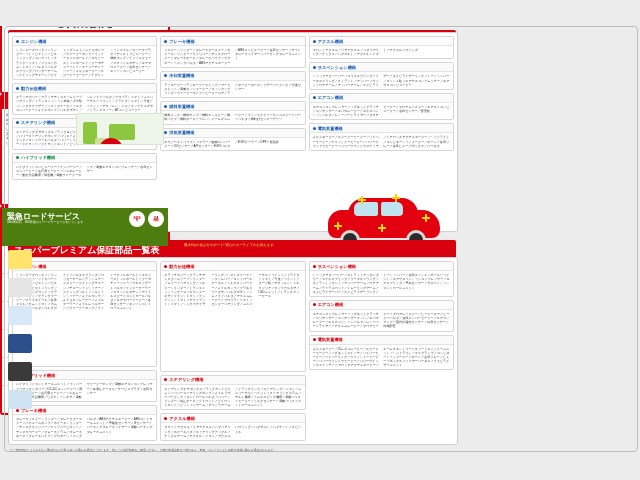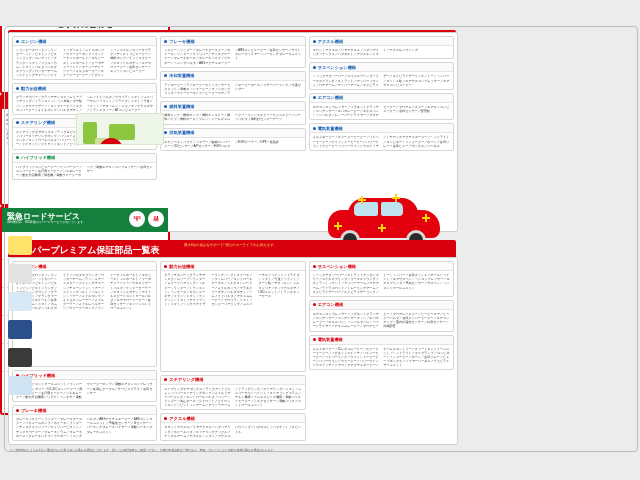--- a/index.html
+++ b/index.html
@@ -66,21 +66,21 @@
   #r2 .hd{height:13px;background:#d9000d;display:flex;align-items:center;justify-content:center;}
   #r2 .hd span{color:#fff;font-weight:bold;font-size:7px;}
   #r2 .body{display:flex;padding:4px;gap:4px;}
   #r2 .txt{width:66px;font-size:3.2px;line-height:1.45;color:#333;}
   #r2 .map{flex:1;position:relative;background:#eef6ea;border:1px solid #d8e6d2;border-radius:2px;overflow:hidden;}
   .mapshape{position:absolute;background:#8dc63f;border-radius:2px;}
   .mapshape.d{background:#c9df9a;}
   .mapbadge{position:absolute;left:22px;top:24px;width:24px;height:24px;border-radius:50%;background:#d9000d;color:#fff;font-size:3.4px;font-weight:bold;display:flex;align-items:center;justify-content:center;text-align:center;line-height:1.15;}
 
   #r3{left:466px;top:238px;width:166px;height:205px;background:#fff;border:2px solid #d9000d;border-radius:3px;}
-  #r3 .hd{height:24px;background:#15803d;position:relative;}
+  #r3 .hd{height:38px;background:#4d7c0f;position:relative;}
   #r3 .hd .t{position:absolute;left:5px;top:3px;color:#fff;font-weight:bold;font-size:8px;}
   #r3 .hd .s{position:absolute;left:5px;top:13px;color:#fff;font-size:2.9px;line-height:1.25;}
   .circlebadge{position:absolute;top:3px;width:16px;height:16px;border-radius:50%;background:#fff;color:#d9000d;font-weight:bold;font-size:4.4px;display:flex;flex-direction:column;align-items:center;justify-content:center;line-height:1;}
   .circlebadge small{font-size:2.6px;font-weight:bold;}
   .cb1{right:23px;}
   .cb2{right:4px;}
   .svcrow{display:flex;align-items:center;gap:5px;padding:4px 6px;border-bottom:1px dashed #ddd;}
   .svcrow:last-child{border-bottom:none;}
   .svcicon{width:24px;height:19px;flex:none;border-radius:2px;background:#f2f2f2;position:relative;overflow:hidden;}
   .svctext .l1{font-size:4.6px;font-weight:bold;color:#222;}

